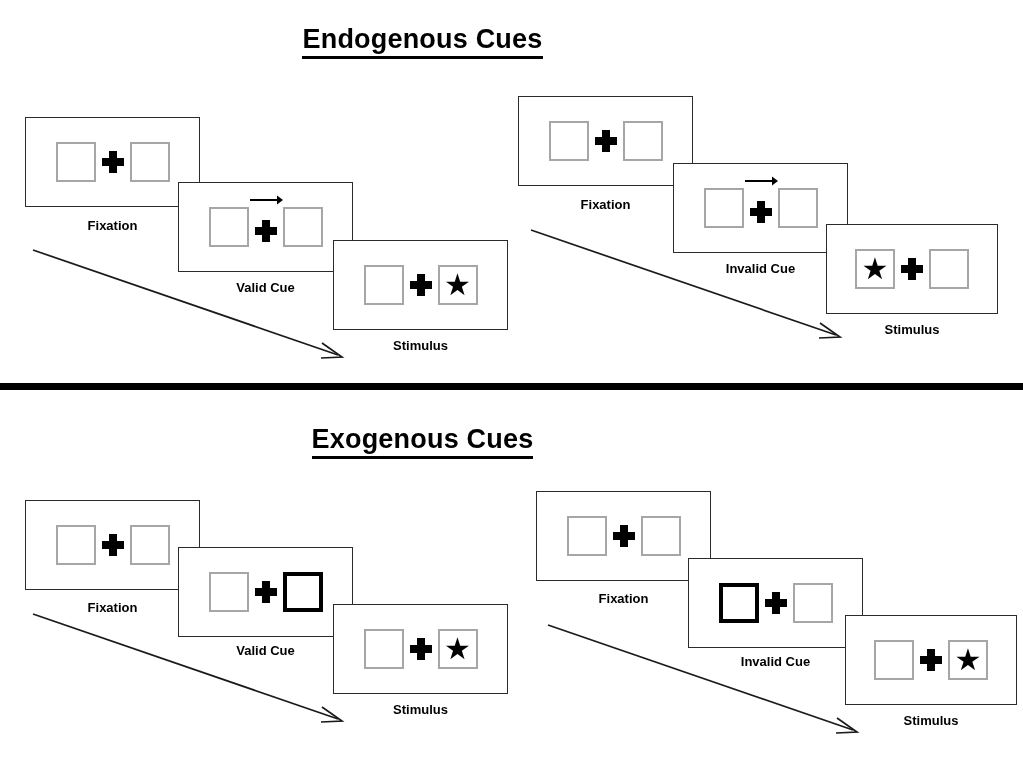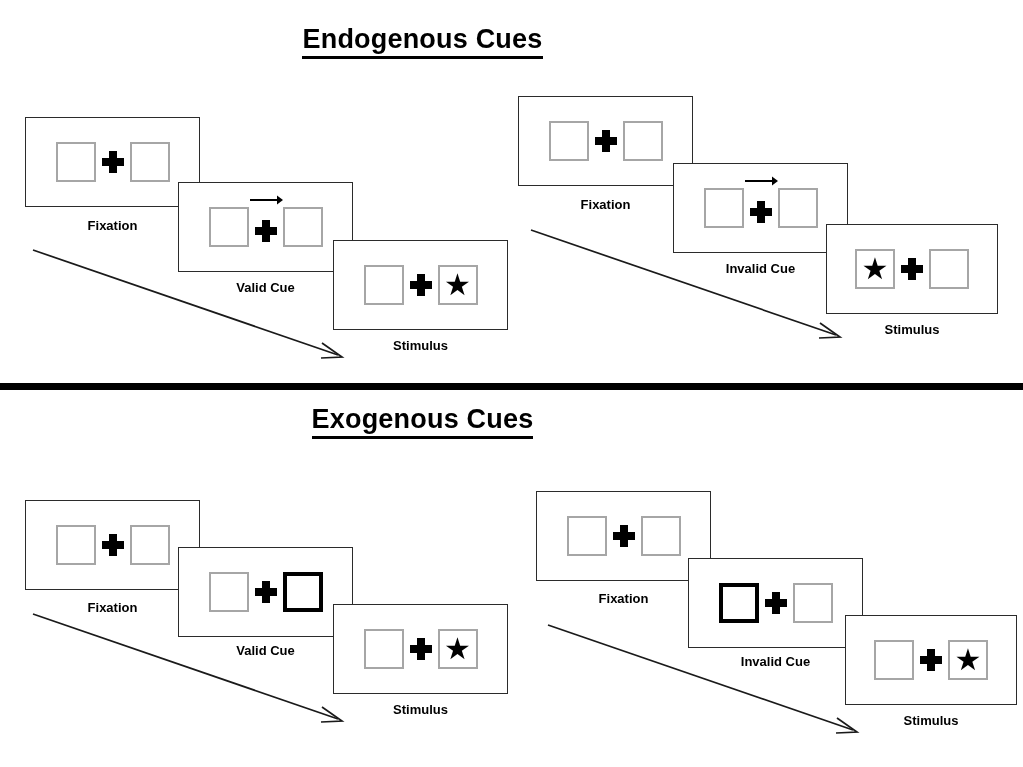--- a/index.html
+++ b/index.html
@@ -222,21 +222,21 @@
   </div>
   <div class="trial-label" style="left:826px; top:322px; width:172px;">Stimulus</div>
 
   <svg class="time-arrow" style="left:528px; top:225px; width:320px; height:120px;" viewBox="0 0 320 120">
     <line x1="3" y1="5" x2="308" y2="110" stroke="#1a1a1a" stroke-width="1.7"></line>
     <polyline points="292,98 312,112 291,113" fill="none" stroke="#1a1a1a" stroke-width="1.7"></polyline>
   </svg>
 
   <div class="divider" style="top:383px;"></div>
 
-  <div class="section-title" style="top:404px;text-align:center;">
+  <div class="section-title" style="top:424px;text-align:center;">
     <span>Exogenous Cues</span>
   </div>
 
   <div class="panel" style="left:25px; top:500px; width:175px; height:90px;">
     <div class="panel-inner">
       <div class="box"></div>
       <div class="plus"></div>
       <div class="box"></div>
     </div>
   </div>

